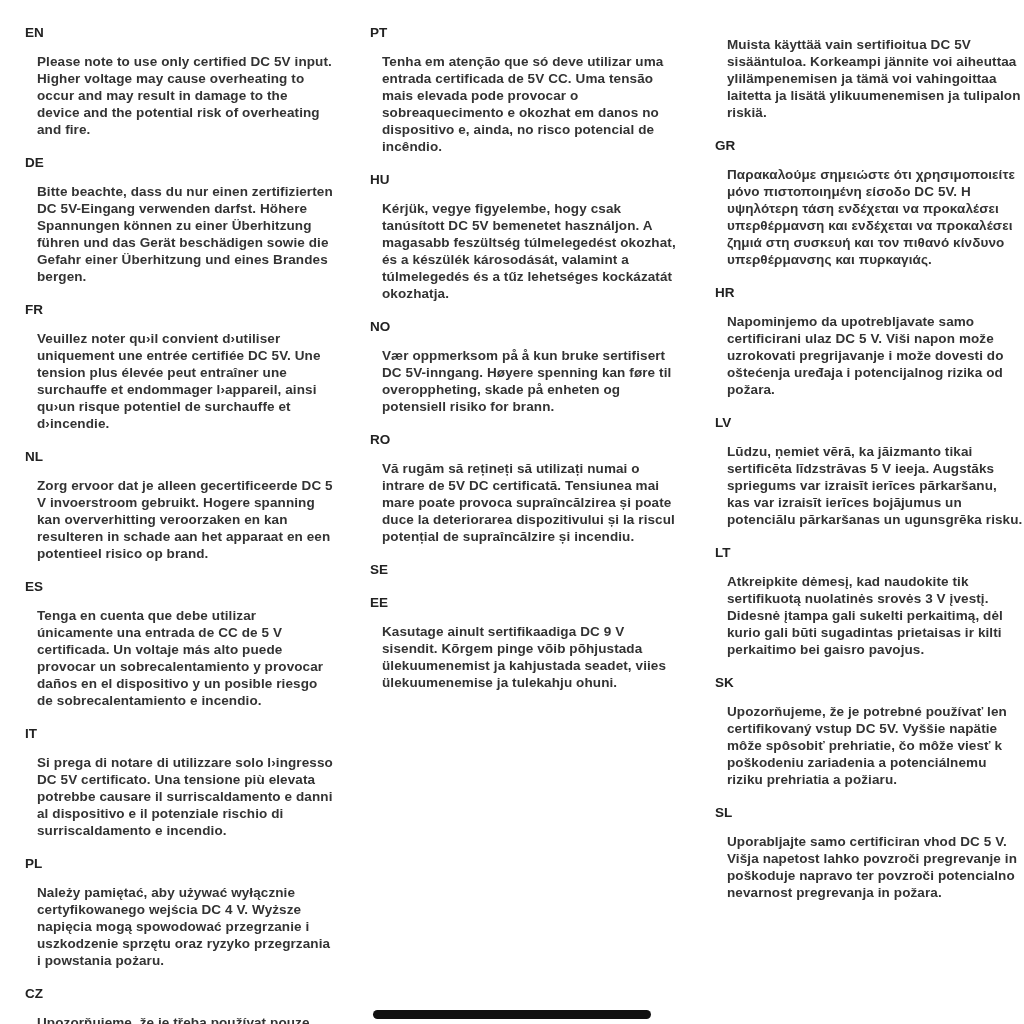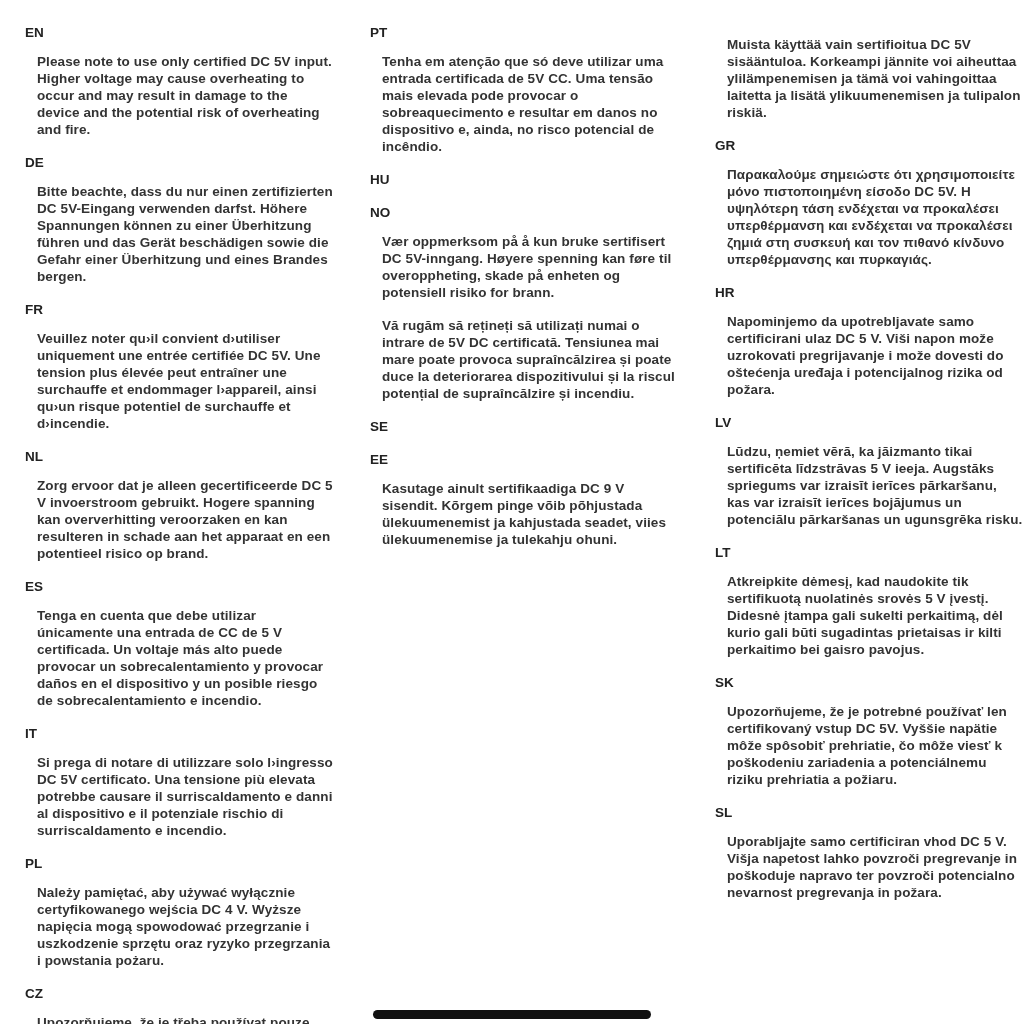--- a/index.html
+++ b/index.html
@@ -88,30 +88,32 @@
     </section>
     <section class="lang">
       <h2 class="code">CZ</h2>
       <p class="txt">Upozorňujeme, že je třeba používat pouze certifikovaný vstup DC 5 V. Vyšší napětí může způsobit přehřátí a může mít za následek poškození zařízení a vést k potenciálnímu riziku přehřátí a požáru.</p>
     </section>
   </div>
 
   <div class="col">
     <section class="lang">
       <h2 class="code">PT</h2>
-      <p class="txt">Tenha em atenção que só deve utilizar uma entrada certificada de 5V CC. Uma tensão mais elevada pode provocar o sobreaquecimento e resultar em danos no dispositivo e, ainda, no risco potencial de incêndio.</p>
+      <p class="txt">Tenha em atenção que só deve utilizar uma entrada certificada de 5V CC. Uma tensão mais elevada pode provocar o sobreaquecimento e okozhat em danos no dispositivo e, ainda, no risco potencial de incêndio.</p>
     </section>
     <section class="lang">
       <h2 class="code">HU</h2>
+      <p class="txt">Kérjük, vegye figyelembe, hogy csak tanúsított DC 5V bemenetet használjon. A magasabb feszültség túlmelegedést okozhat, és a készülék károsodását, valamint a túlmelegedés és a tűz lehetséges kockázatát okozhatja.</p>
     </section>
     <section class="lang">
       <h2 class="code">NO</h2>
       <p class="txt">Vær oppmerksom på å kun bruke sertifisert DC 5V-inngang. Høyere spenning kan føre til overoppheting, skade på enheten og potensiell risiko for brann.</p>
     </section>
     <section class="lang">
+      <h2 class="code">RO</h2>
       <p class="txt">Vă rugăm să rețineți să utilizați numai o intrare de 5V DC certificată. Tensiunea mai mare poate provoca supraîncălzirea și poate duce la deteriorarea dispozitivului și la riscul potențial de supraîncălzire și incendiu.</p>
     </section>
     <section class="lang">
       <h2 class="code">SE</h2>
     </section>
     <section class="lang">
       <h2 class="code">EE</h2>
       <p class="txt">Kasutage ainult sertifikaadiga DC 9 V sisendit. Kõrgem pinge võib põhjustada ülekuumenemist ja kahjustada seadet, viies ülekuumenemise ja tulekahju ohuni.</p>
     </section>
   </div>
@@ -127,21 +129,21 @@
     <section class="lang">
       <h2 class="code">HR</h2>
       <p class="txt">Napominjemo da upotrebljavate samo certificirani ulaz DC 5 V. Viši napon može uzrokovati pregrijavanje i može dovesti do oštećenja uređaja i potencijalnog rizika od požara.</p>
     </section>
     <section class="lang">
       <h2 class="code">LV</h2>
       <p class="txt">Lūdzu, ņemiet vērā, ka jāizmanto tikai sertificēta līdzstrāvas 5 V ieeja. Augstāks spriegums var izraisīt ierīces pārkaršanu, kas var izraisīt ierīces bojājumus un potenciālu pārkaršanas un ugunsgrēka risku.</p>
     </section>
     <section class="lang">
       <h2 class="code">LT</h2>
-      <p class="txt">Atkreipkite dėmesį, kad naudokite tik sertifikuotą nuolatinės srovės 5 V įvestį. Didesnė įtampa gali sukelti perkaitimą, dėl kurio gali būti sugadintas prietaisas ir kilti perkaitimo bei gaisro pavojus.</p>
+      <p class="txt">Atkreipkite dėmesį, kad naudokite tik sertifikuotą nuolatinės srovės 3 V įvestį. Didesnė įtampa gali sukelti perkaitimą, dėl kurio gali būti sugadintas prietaisas ir kilti perkaitimo bei gaisro pavojus.</p>
     </section>
     <section class="lang">
       <h2 class="code">SK</h2>
       <p class="txt">Upozorňujeme, že je potrebné používať len certifikovaný vstup DC 5V. Vyššie napätie môže spôsobiť prehriatie, čo môže viesť k poškodeniu zariadenia a potenciálnemu riziku prehriatia a požiaru.</p>
     </section>
     <section class="lang">
       <h2 class="code">SL</h2>
       <p class="txt">Uporabljajte samo certificiran vhod DC 5 V. Višja napetost lahko povzroči pregrevanje in poškoduje napravo ter povzroči potencialno nevarnost pregrevanja in požara.</p>
     </section>
   </div>

